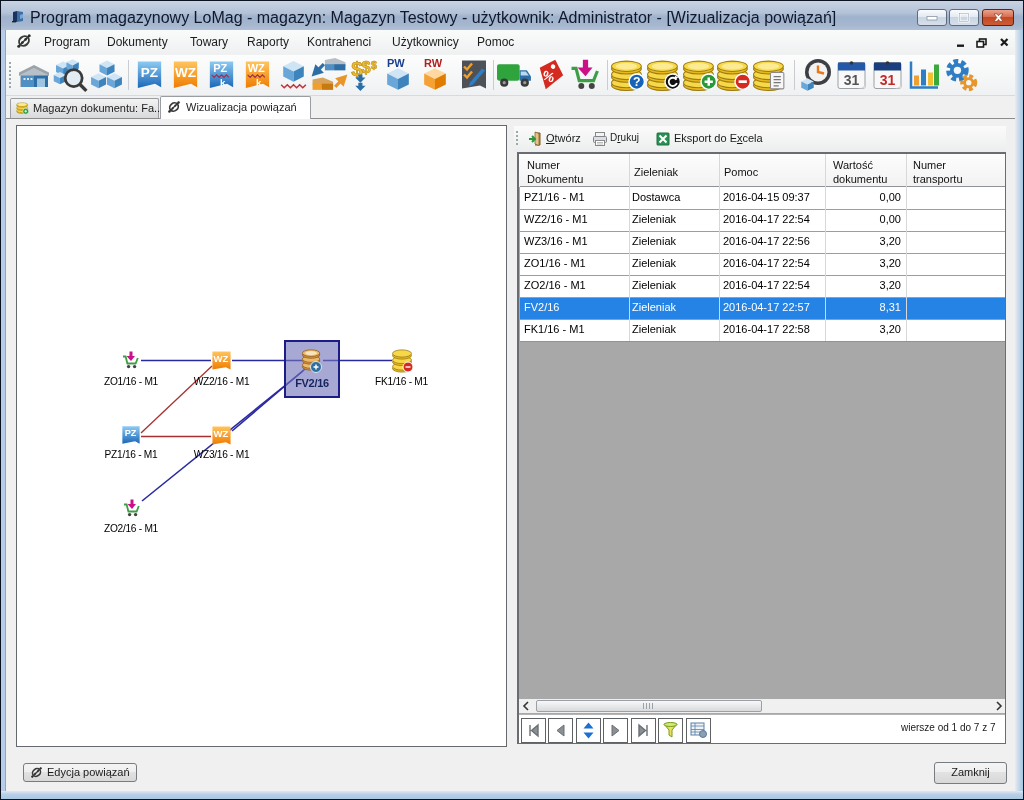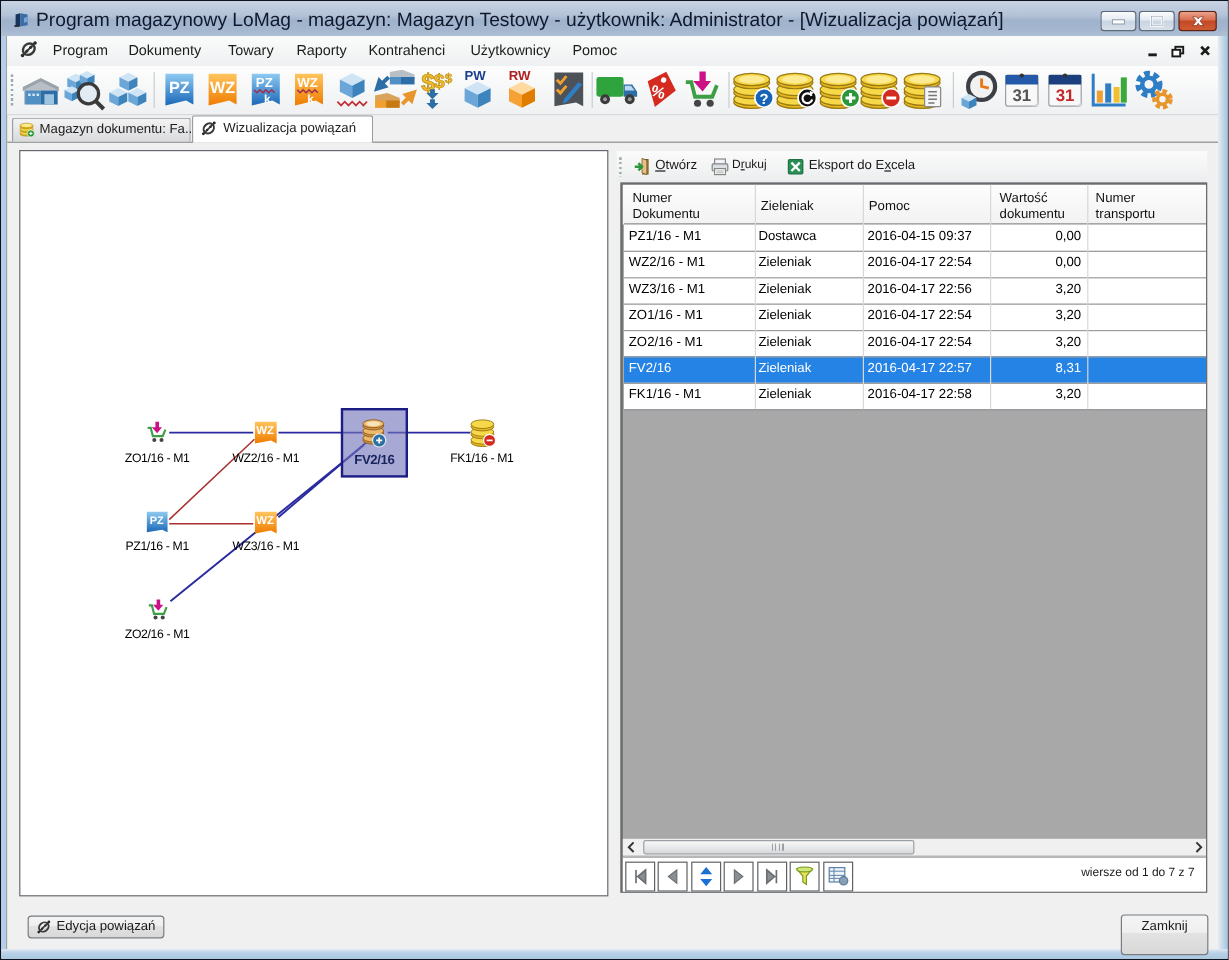--- a/index.html
+++ b/index.html
@@ -511,13 +511,13 @@
 <div class="a" style="left:23px;top:763px;width:114px;height:19px;background:linear-gradient(#f4f4f4,#efefef 45%,#e2e2e2 46%,#d8d8d8);border:1px solid #777c80;border-radius:3px"></div>
 <svg class="a" style="left:30px;top:766px" width="13" height="13" viewBox="0 0 16 16">
 <ellipse cx="8" cy="8" rx="5.2" ry="4.4" transform="rotate(-40 8 8)" fill="none" stroke="#3a3a3a" stroke-width="2"></ellipse>
 <line x1="2.5" y1="13.5" x2="13.5" y2="2.5" stroke="#3a3a3a" stroke-width="1.5"></line>
 <circle cx="13.2" cy="2.8" r="1.4" fill="#2b2b2b"></circle>
     <circle cx="2.8" cy="13.2" r="1.4" fill="#2b2b2b"></circle>
 <circle cx="9.6" cy="6.4" r="1.2" fill="#2b2b2b"></circle>
     <circle cx="6.4" cy="9.6" r="1.2" fill="#2b2b2b"></circle>
 </svg>
 <div class="a" style="left:47px;top:766px;font-size:11px;color:#1a1a1a">Edycja powiązań</div>
-<div class="a" style="left:934px;top:762px;width:73px;height:34px;background:linear-gradient(#f4f4f4,#efefef 45%,#e2e2e2 46%,#d8d8d8);border:1px solid #777c80;border-radius:3px;text-align:center;font-size:11px;color:#1a1a1a;line-height:19px">Zamknij</div>
+<div class="a" style="left:934px;top:762px;width:73px;height:22px;background:linear-gradient(#f4f4f4,#efefef 45%,#e2e2e2 46%,#d8d8d8);border:1px solid #777c80;border-radius:3px;text-align:center;font-size:11px;color:#1a1a1a;line-height:19px">Zamknij</div>
 
 </body></html>

